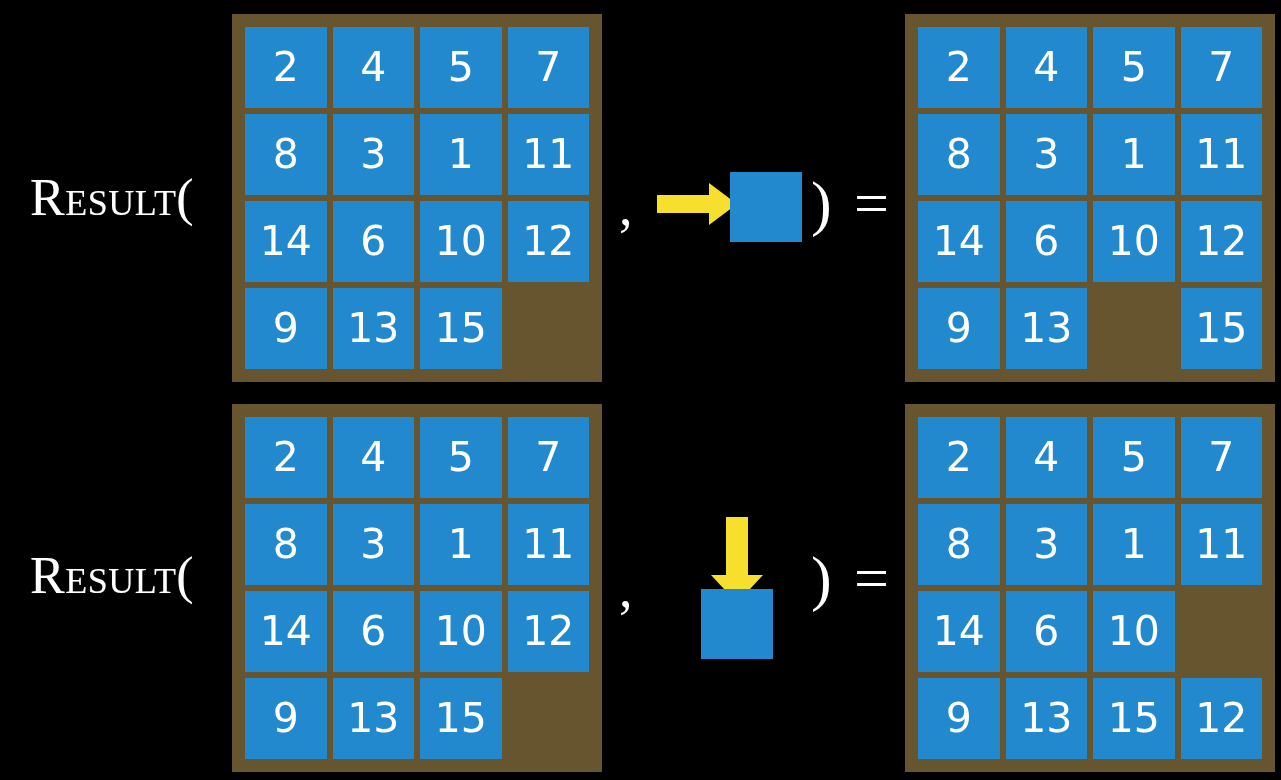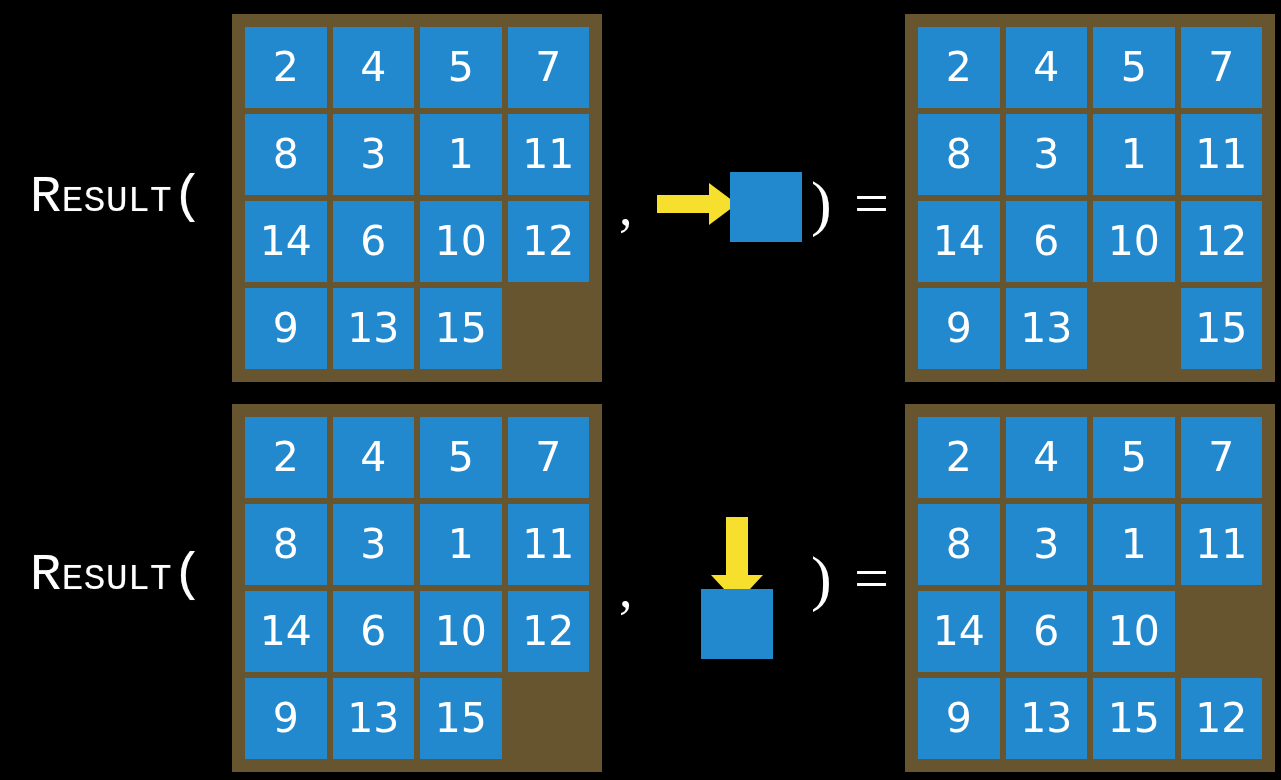--- a/index.html
+++ b/index.html
@@ -30,21 +30,21 @@
     left: 0;
     width: 1281px;
   }
   #row-top    { top: 0px;   height: 392px; }
   #row-bottom { top: 392px; height: 388px; }
 
   
   .result-label {
     position: absolute;
     color: #ffffff;
-    font-family: Liberation Mono, monospace;
+    font-family: Liberation Serif, serif;
     font-variant: small-caps;
     font-size: 52px;
     line-height: 1;
     letter-spacing: 0.5px;
     white-space: nowrap;
     text-shadow: 0 0 1px rgba(255,255,255,0.35);
   }
 
   
   .board {

